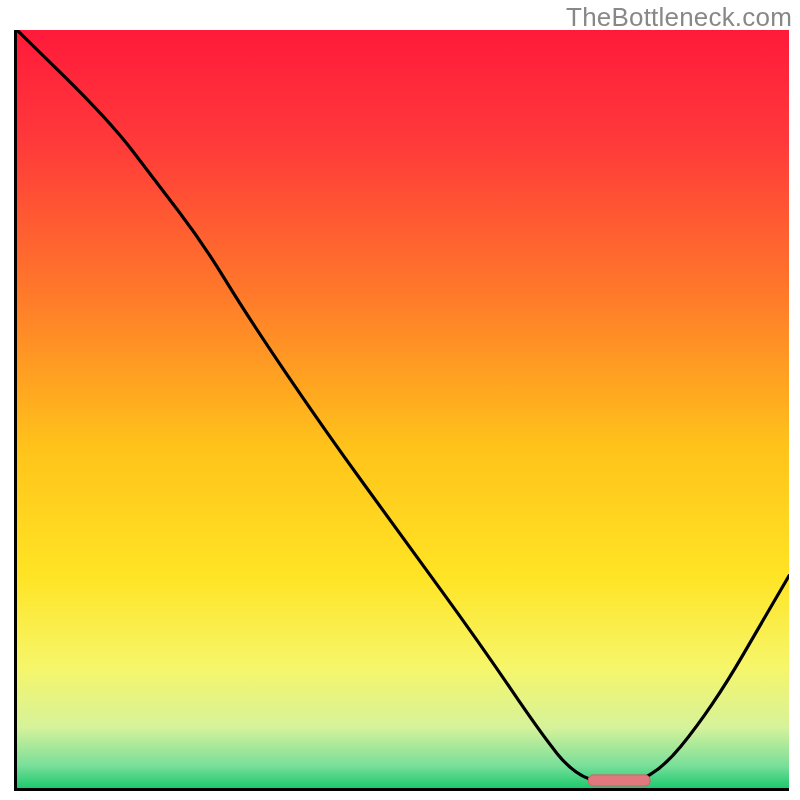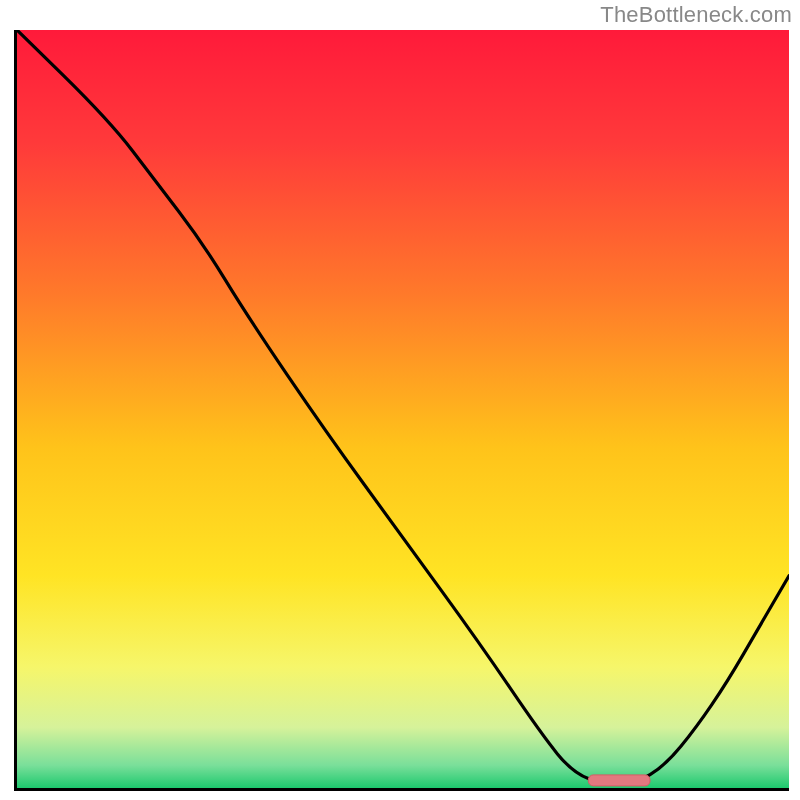--- a/index.html
+++ b/index.html
@@ -13,21 +13,21 @@
   .wrap {
     position: relative;
     width: 800px;
     height: 800px;
   }
   .watermark {
     position: absolute;
     top: 2px;
     right: 8px;
     color: #888888;
-    font-size: 22px;
+    font-size: 26px;
     font-weight: 400;
     letter-spacing: 0.2px;
   }
   .plot {
     position: absolute;
     left: 14px;
     top: 30px;
     width: 772px;
     height: 758px;
     

